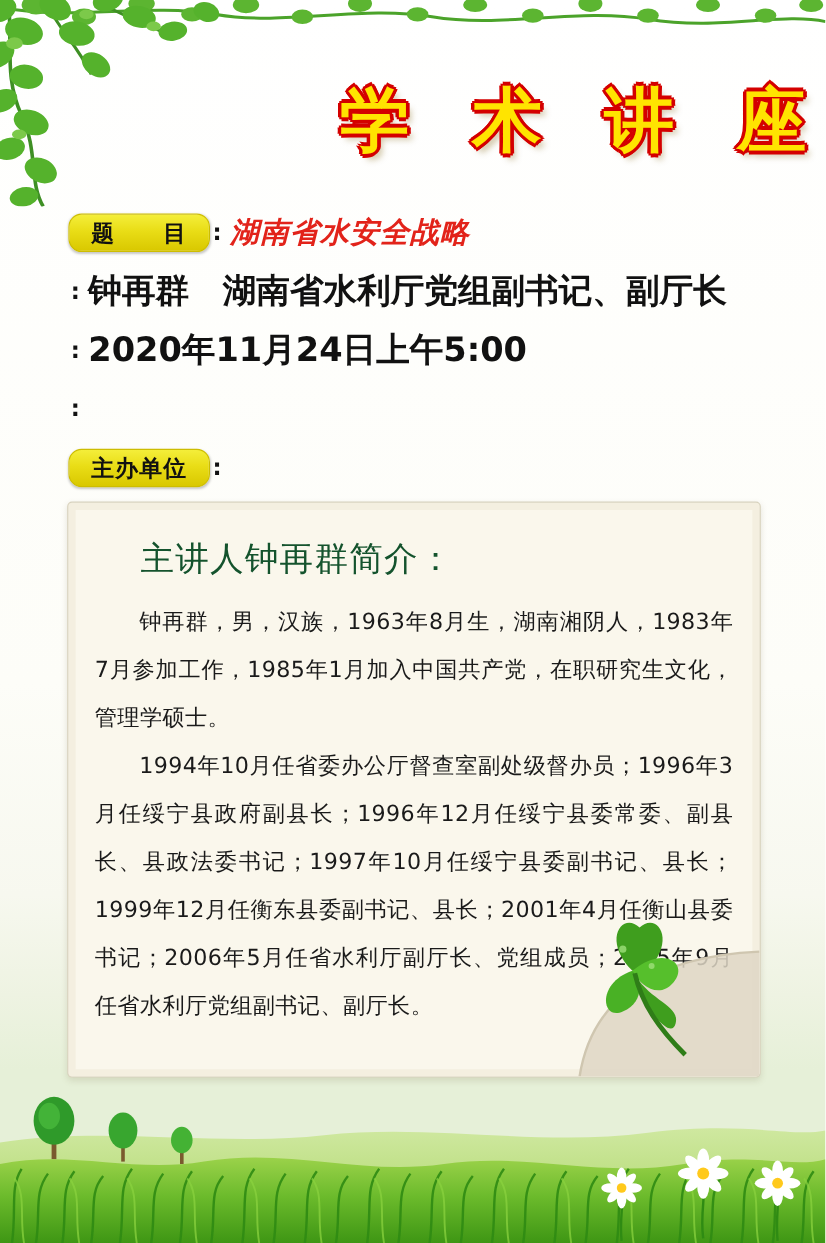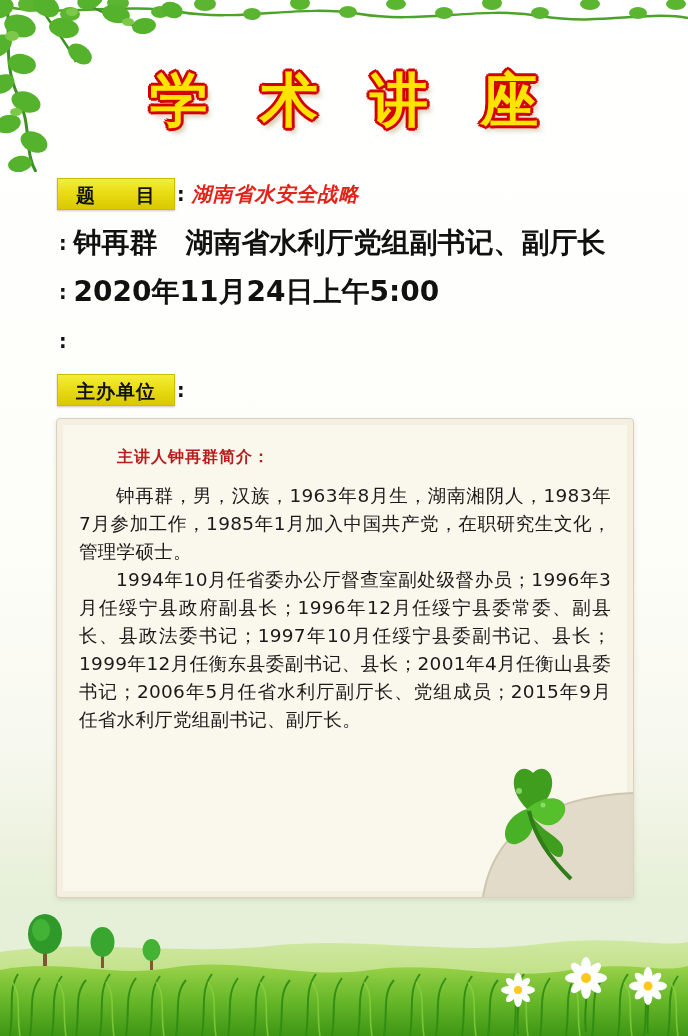--- a/index.html
+++ b/index.html
@@ -38,21 +38,21 @@
     height: 34px;
     pointer-events: none;
   }
 
   
   .title-wrap {
     position: absolute;
     top: 62px;
     left: 0;
     width: 688px;
-    text-align: center;
+    text-align: right;
   }
   .title {
     display: inline-block;
     font-family: "DejaVu Serif", "Liberation Serif", serif;
     font-size: 58px;
     font-weight: bold;
     letter-spacing: 16px;
     color: #ffe400;
     text-shadow:
       -2px -2px 0 #d40000,
@@ -79,21 +79,21 @@
     align-items: center;
     height: 44px;
     margin-bottom: 5px;
   }
   .label-pill {
     position: relative;
     min-width: 118px;
     height: 32px;
     line-height: 32px;
     background: linear-gradient(180deg, #f4ee3a 0%, #e9dd16 45%, #d9c800 100%);
-    border-radius: 0;
+    border-radius: 11px;
     border: 1px solid #cdbd00;
     box-shadow: 0 1px 2px rgba(0,0,0,0.22);
     color: #111111;
     font-size: 19px;
     font-weight: bold;
     text-align: center;
     letter-spacing: 1px;
     padding: 0 8px;
     box-sizing: border-box;
     white-space: nowrap;
@@ -106,21 +106,21 @@
   }
   .info-value {
     font-size: 28px;
     font-weight: bold;
     color: #111111;
     white-space: nowrap;
   }
   .info-value.topic {
     color: #e2231a;
     font-family: Liberation Serif, serif;
-    font-size: 20px;
+    font-size: 24px;
     font-style: italic;
     letter-spacing: 1px;
   }
 
   
   .bio-card {
     position: absolute;
     left: 56px;
     top: 418px;
     width: 576px;
@@ -132,30 +132,30 @@
     overflow: hidden;
   }
   .bio-inner {
     position: absolute;
     left: 22px;
     top: 18px;
     right: 22px;
     bottom: 14px;
   }
   .bio-title {
-    color: #b91c1c;
-    font-size: 16px;
-    font-weight: bold;
+    color: #14532d;
+    font-size: 28px;
+    font-weight: normal;
     letter-spacing: 1px;
     margin: 10px 0 14px 38px;
   }
   .bio-p {
     color: #1a1a1a;
     font-size: 18.5px;
-    line-height: 28px;
+    line-height: 40px;
     text-align: justify;
     text-indent: 2em;
     margin: 0;
     letter-spacing: 0.3px;
   }
 
   
   .card-corner {
     position: absolute;
     right: 0;

